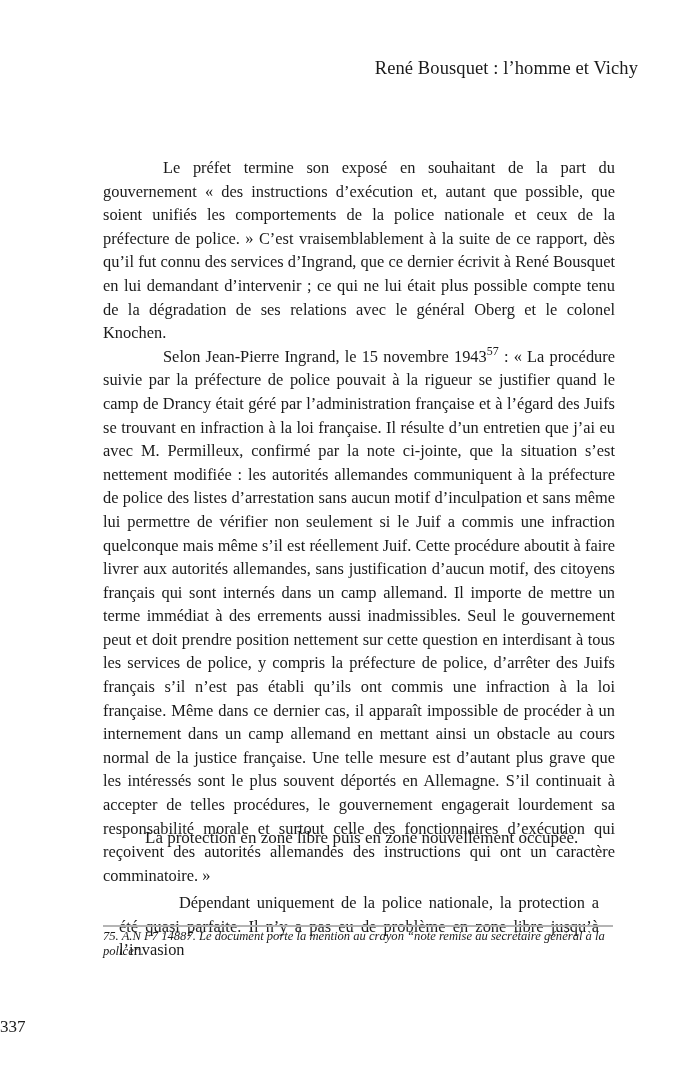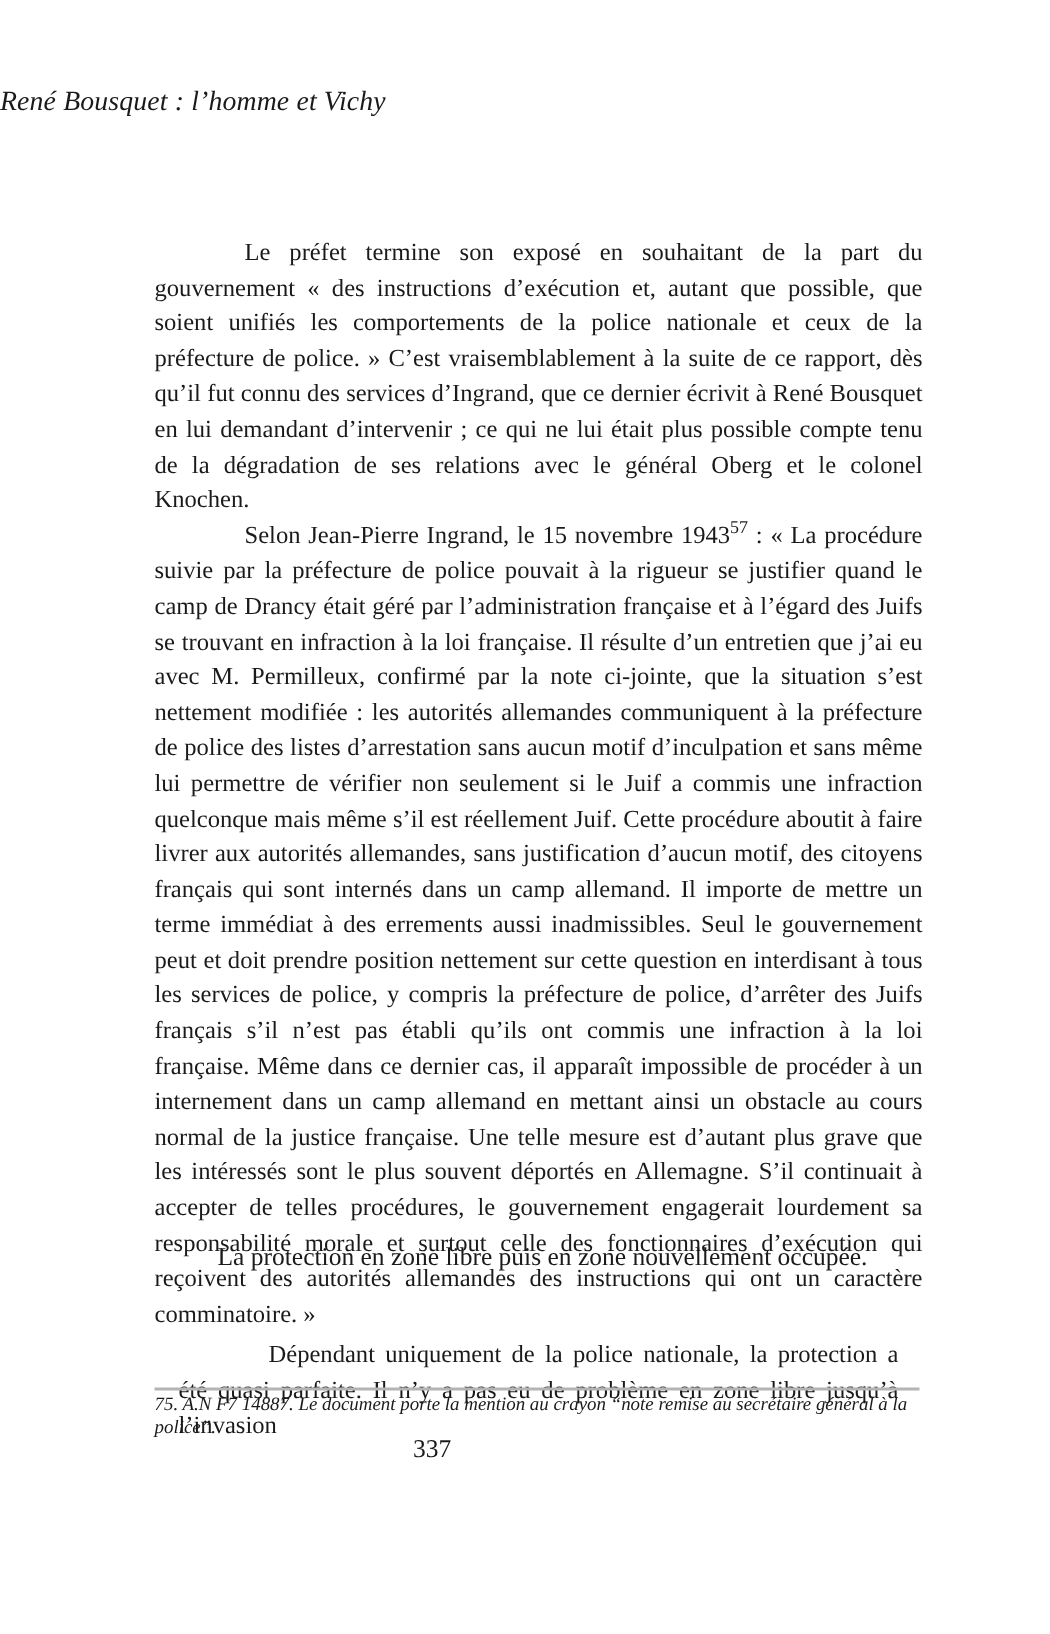--- a/index.html
+++ b/index.html
@@ -13,22 +13,21 @@
       position: relative;
       overflow: hidden;
       color: #1a1a1a;
       font-family: "Liberation Serif", "DejaVu Serif", serif;
     }
     .running-head {
       position: absolute;
       top: 58px;
       left: 0;
       width: 638px;
-      text-align: left;
-      font-style: italic;
+      text-align: right;
       font-size: 18.5px;
       letter-spacing: 0.1px;
     }
     .text-block {
       position: absolute;
       top: 156px;
       left: 103px;
       width: 512px;
       font-size: 16.4px;
       line-height: 23.6px;
@@ -79,24 +78,24 @@
       position: absolute;
       top: 929px;
       left: 103px;
       width: 512px;
       font-style: italic;
       font-size: 12.6px;
       line-height: 15px;
     }
     .folio {
       position: absolute;
-      top: 956px;
+      top: 1017px;
       left: 0;
       width: 576px;
-      text-align: center;
+      text-align: left;
       font-size: 17px;
     }
   </style>
 </head>
 <body>
 
 <div class="running-head">René Bousquet : l’homme et Vichy</div>
 
 <div class="text-block">
   <p>Le préfet termine son exposé en souhaitant de la part du gouvernement « des instructions d’exécution et, autant que possible, que soient unifiés les comportements de la police nationale et ceux de la préfecture de police. » C’est vraisemblablement à la suite de ce rapport, dès qu’il fut connu des services d’Ingrand, que ce dernier écrivit à René Bousquet en lui demandant d’intervenir ; ce qui ne lui était plus possible compte tenu de la dégradation de ses relations avec le général Oberg et le colonel Knochen.</p>

